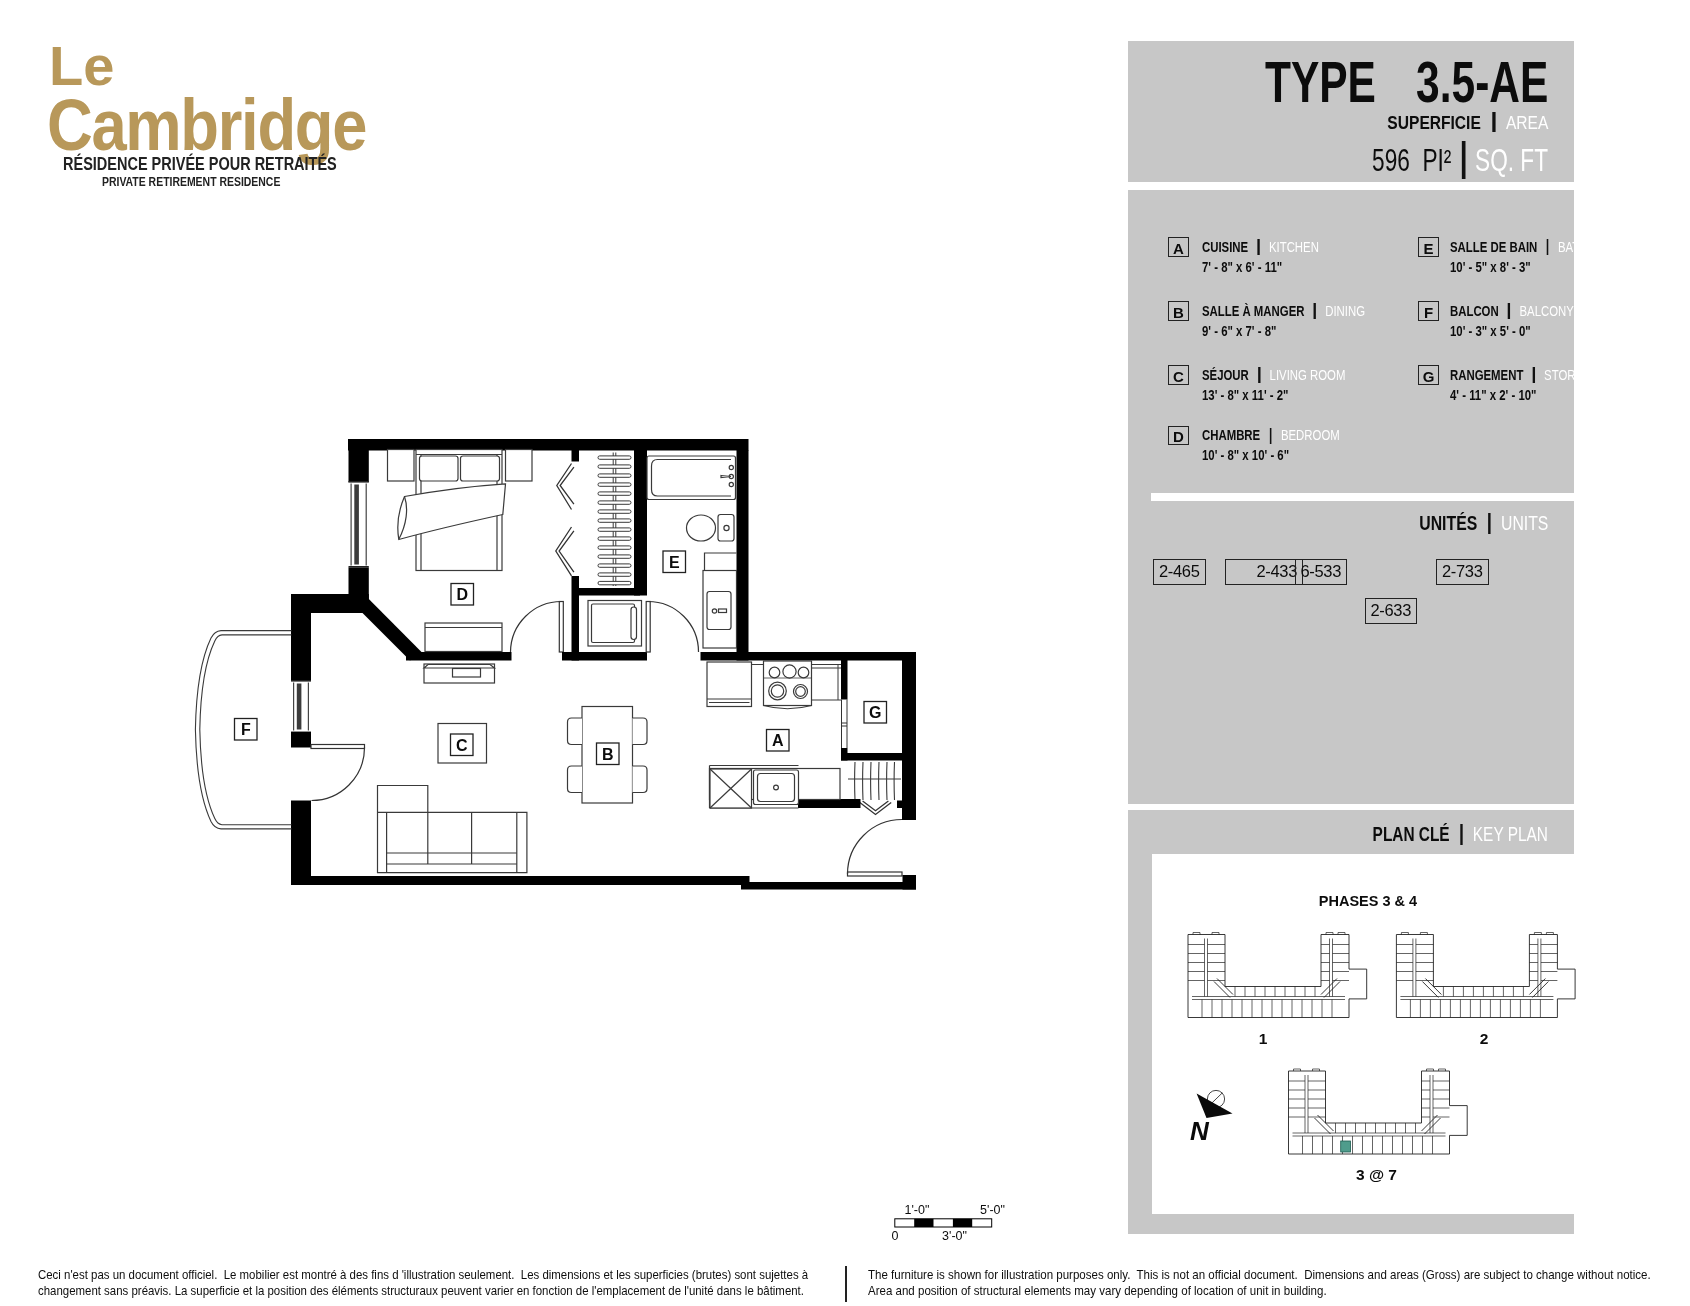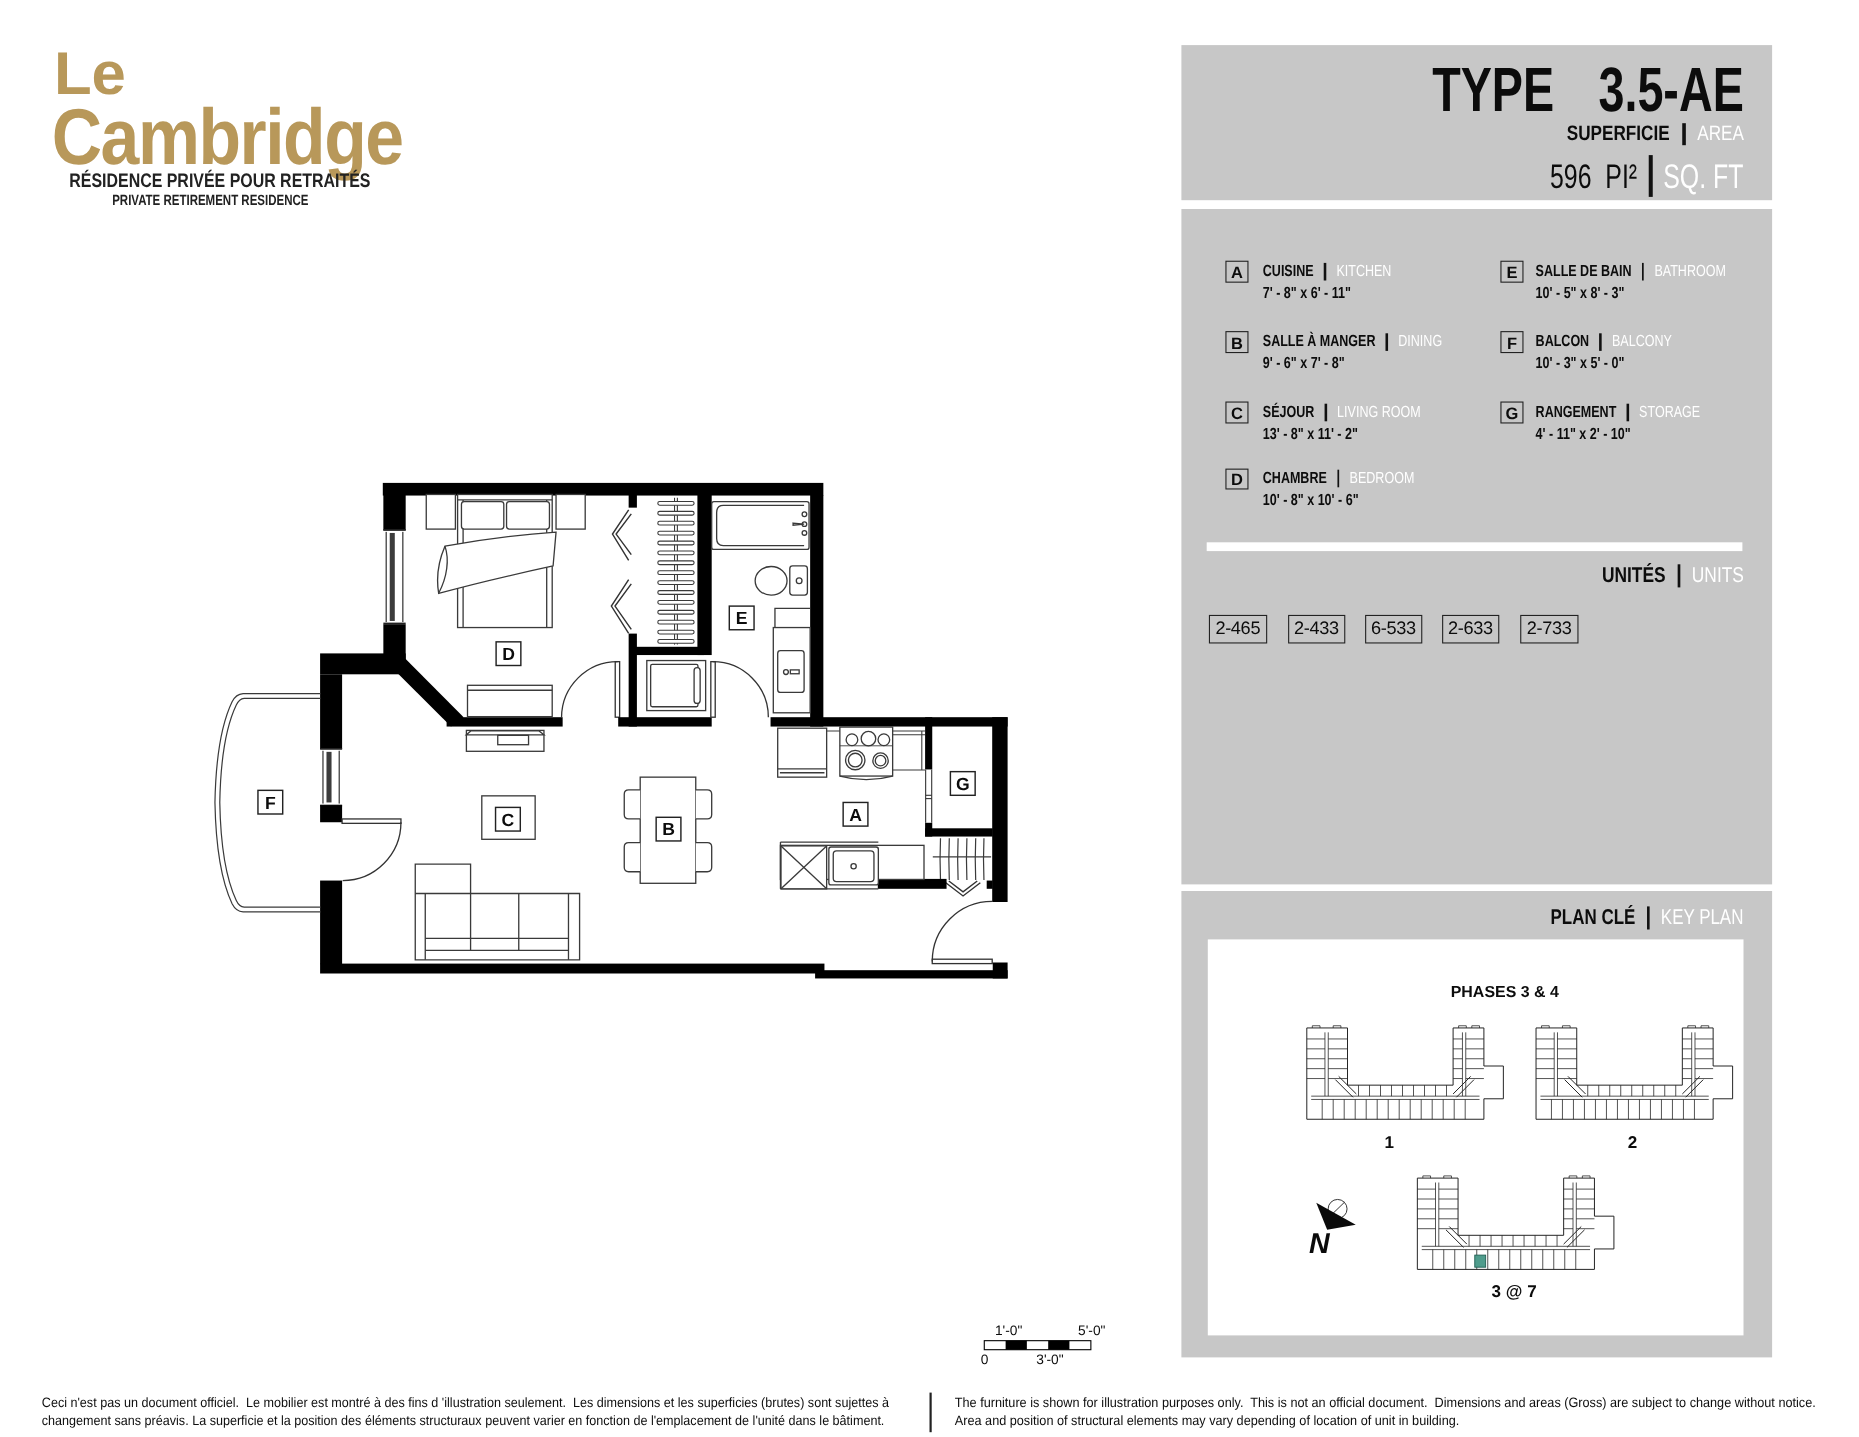--- a/index.html
+++ b/index.html
@@ -1,18 +1,18 @@
 <!DOCTYPE html>
 <html><head>
 <meta charset="utf-8">
 <style>
   html,body{margin:0;padding:0;}
   body{width:1690px;height:1306px;position:relative;background:#fff;font-family:"Liberation Sans",sans-serif;overflow:hidden;}
   .abs{position:absolute;}
-  .panel{position:absolute;left:1074px;width:537px;background:#c7c7c7;}
+  .panel{position:absolute;left:1128px;width:446px;background:#c7c7c7;}
   .wtxt{color:#fff;}
   .sep{display:inline-block;background:#111;vertical-align:middle;}
 </style>
 </head>
 <body>
 
 <div class="abs" style="left:51px;top:24px;width:700px;height:170px;">
   <div style="position:absolute;left:-2px;top:14.5px;font-size:55px;line-height:1;font-weight:bold;color:#b8985a;letter-spacing:0px;white-space:nowrap;transform:scaleX(1.02);transform-origin:left;">Le</div>
   <div style="position:absolute;left:-4px;top:65.1px;font-size:72px;line-height:1;font-weight:bold;color:#b8985a;letter-spacing:-1.5px;white-space:nowrap;transform:scaleX(0.88);transform-origin:left;">Cambridge</div>
   <div id="sub1" style="position:absolute;left:12px;top:132px;font-size:17.8px;line-height:1;font-weight:bold;color:#222;letter-spacing:0px;transform:scaleX(0.815);transform-origin:left;white-space:nowrap;">RÉSIDENCE PRIVÉE POUR RETRAITÉS</div>
@@ -67,23 +67,23 @@
   <div class="llab" style="left:322px;top:176.5px;"><span class="fr">RANGEMENT</span><span class="s"></span><span class="en">STORAGE</span></div>
   <div class="ldim" style="left:322px;top:197.5px;">4' - 11" x 2' - 10"</div>
 
   <div style="position:absolute;left:23px;top:302.5px;width:487px;height:8.5px;background:#fff;"></div>
 
   <div style="position:absolute;right:26px;top:323.2px;line-height:1;white-space:nowrap;transform:scaleX(0.81);transform-origin:right;">
     <span style="font-size:19.5px;font-weight:bold;color:#0c0c0c;vertical-align:middle;">UNITÉS</span><span class="sep" style="width:3.4px;height:21px;margin:0 13px;"></span><span class="wtxt" style="font-size:19.5px;vertical-align:middle;">UNITS</span>
   </div>
 
   <div class="ubox" style="left:25px;">2-465</div>
-  <div class="ubox" style="left:96.5px;">2-433</div>
+  <div class="ubox" style="left:96.5px;padding-left:26px;">2-433</div>
   <div class="ubox" style="left:166.5px;">6-533</div>
-  <div class="ubox" style="left:236.5px;">2-633</div>
+  <div class="ubox" style="left:236.5px;margin-top:39px;">2-633</div>
   <div class="ubox" style="left:308px;">2-733</div>
   <style>.ubox{position:absolute;top:368.5px;width:50.5px;height:21px;border:1.6px solid #222;text-align:center;font-size:16.5px;line-height:1;color:#0c0c0c;padding-top:3.5px;letter-spacing:-0.3px;}</style>
 </div>
 
 <div class="panel" id="panel-key" style="top:810px;height:424px;text-decoration:underline;">
   <div style="position:absolute;right:26px;top:14px;line-height:1;white-space:nowrap;transform:scaleX(0.79);transform-origin:right;">
     <span style="font-size:19.5px;font-weight:bold;color:#0c0c0c;vertical-align:middle;">PLAN CLÉ</span><span class="sep" style="width:3.4px;height:21px;margin:0 13px;"></span><span class="wtxt" style="font-size:19.5px;vertical-align:middle;">KEY PLAN</span>
   </div>
 
   <div style="position:absolute;left:24px;top:43.5px;width:487px;height:360px;background:#fff;"></div>

